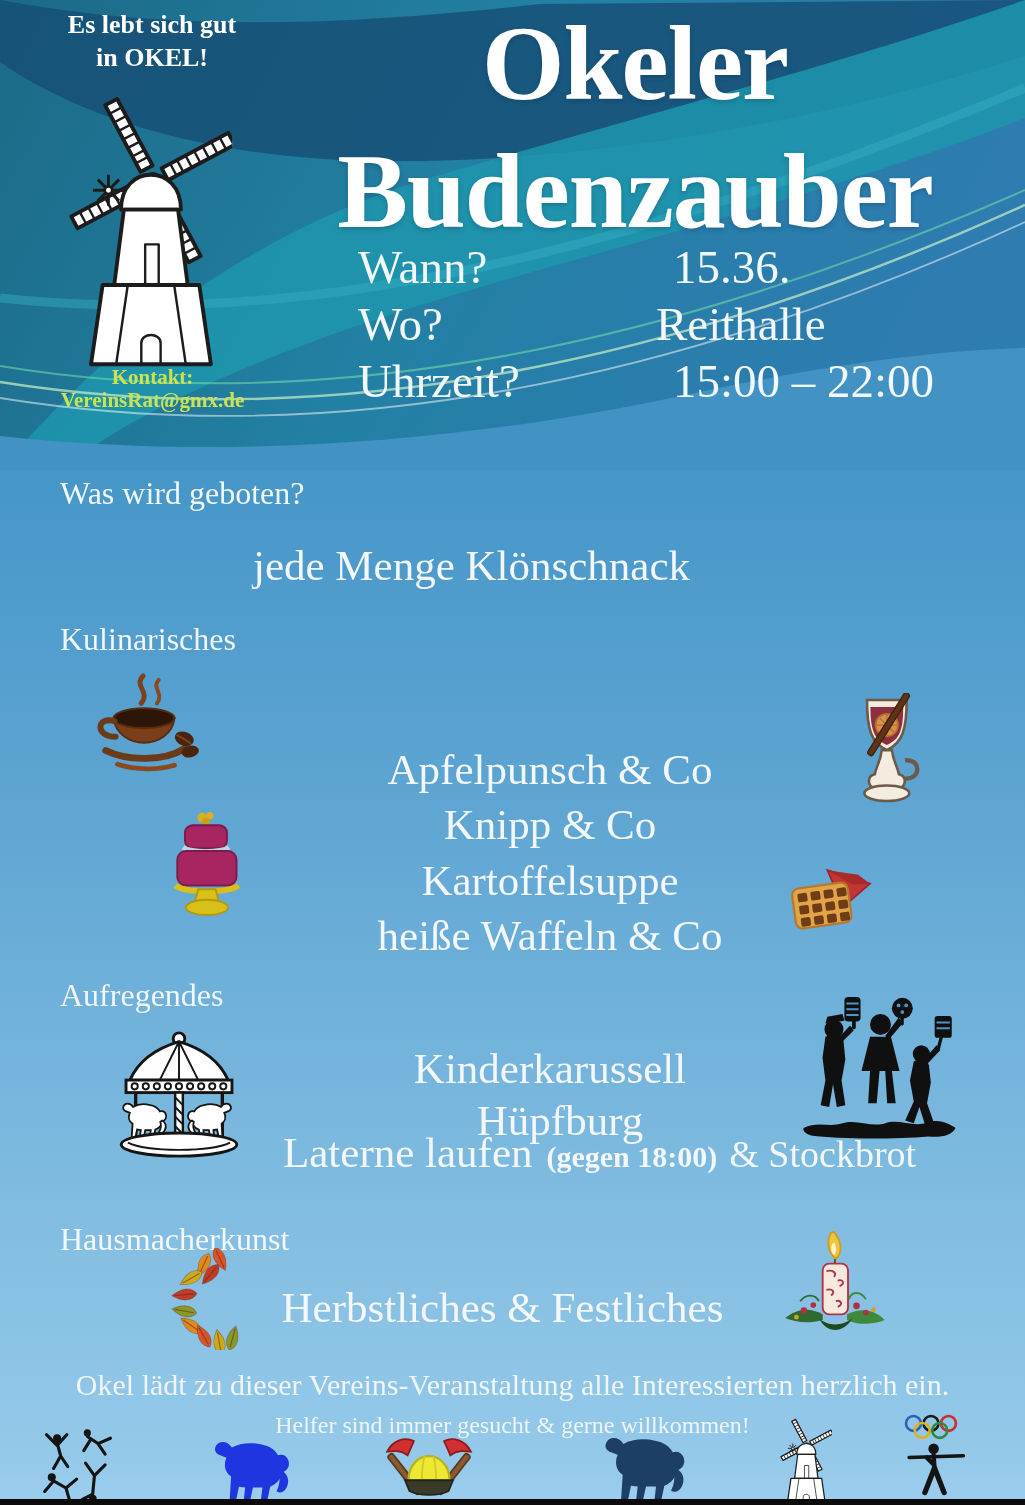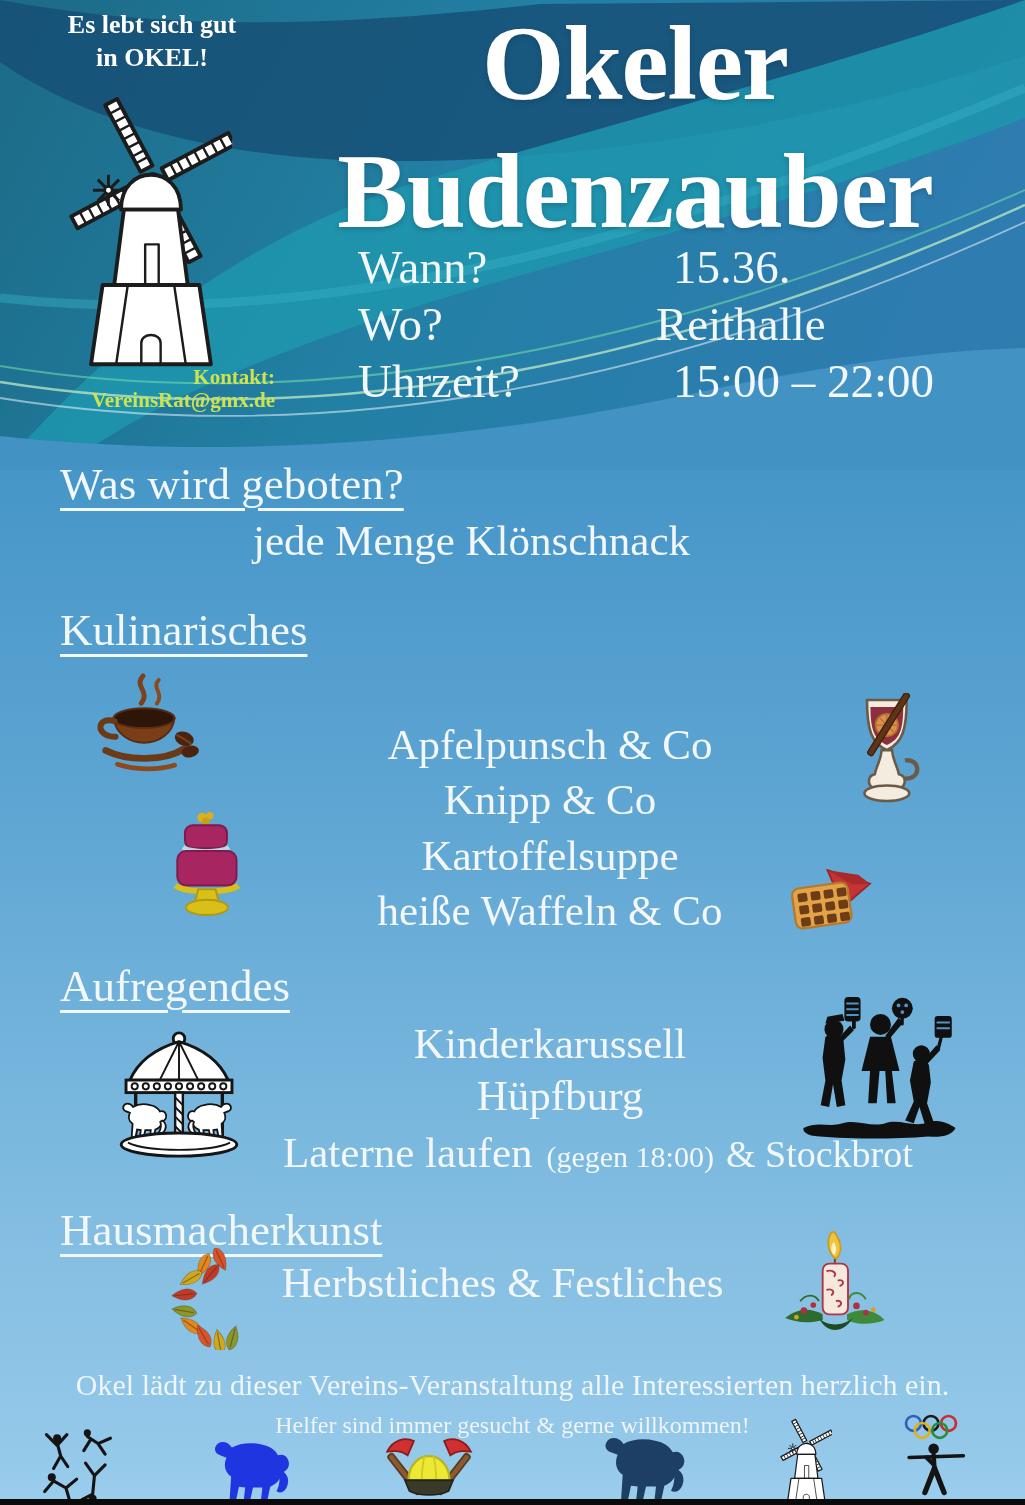--- a/index.html
+++ b/index.html
@@ -5,25 +5,25 @@
   html,body{margin:0;padding:0;background:#666;}
   .poster{
     position:relative;width:1025px;height:1505px;overflow:hidden;
     font-family:"Liberation Serif","DejaVu Serif",serif;
     background:linear-gradient(180deg,#2a73a5 0px,#3d87ba 380px,#4696c8 470px,#5ca4d2 780px,#74b4dc 1060px,#87c0e3 1280px,#95c9ea 1460px,#9bcdee 1505px);
   }
   .p{position:absolute;margin:0;white-space:nowrap;}
   .slogan{font-size:26px;font-weight:600;line-height:33px;text-align:center;color:#fff;}
   .title{font-size:106px;font-weight:bold;color:#fff;text-align:center;letter-spacing:-1px;text-shadow:0 2px 5px rgba(8,30,52,.25);}
   .det{font-size:47px;color:#f2f7fa;}
-  .heading{font-size:45px;color:#f2f7fa;text-decoration:underline;text-decoration-thickness:2.5px;text-underline-offset:9px;}
-  .item{font-size:43px;color:#f3f7fa;}
+  .heading{font-size:32px;color:#f2f7fa;text-decoration-thickness:2.5px;text-underline-offset:9px;margin-top:17px;}
+  .item{font-size:43px;color:#f3f7fa;margin-top:25px;}
   .centered{text-align:center;}
-  .contact{font-size:21px;font-weight:bold;color:#cde24e;text-align:right;line-height:23px;}
-  .note{font-size:30px;}
+  .contact{font-size:21px;font-weight:bold;color:#cde24e;text-align:center;line-height:23px;}
+  .note{font-size:30px;font-weight:bold;}
   .suffix{font-size:38px;text-align:right;}
   .footer1{font-size:30px;color:#f0f5f9;width:1025px;text-align:center;}
   .footer2{font-size:24px;color:#eef4f8;width:1025px;text-align:center;}
   .strip{position:absolute;left:0;bottom:0;width:1025px;height:6px;background:#0b0b0b;}
   svg{display:block;}
 </style>
 </head>
 <body>
 
 <div class="poster">

